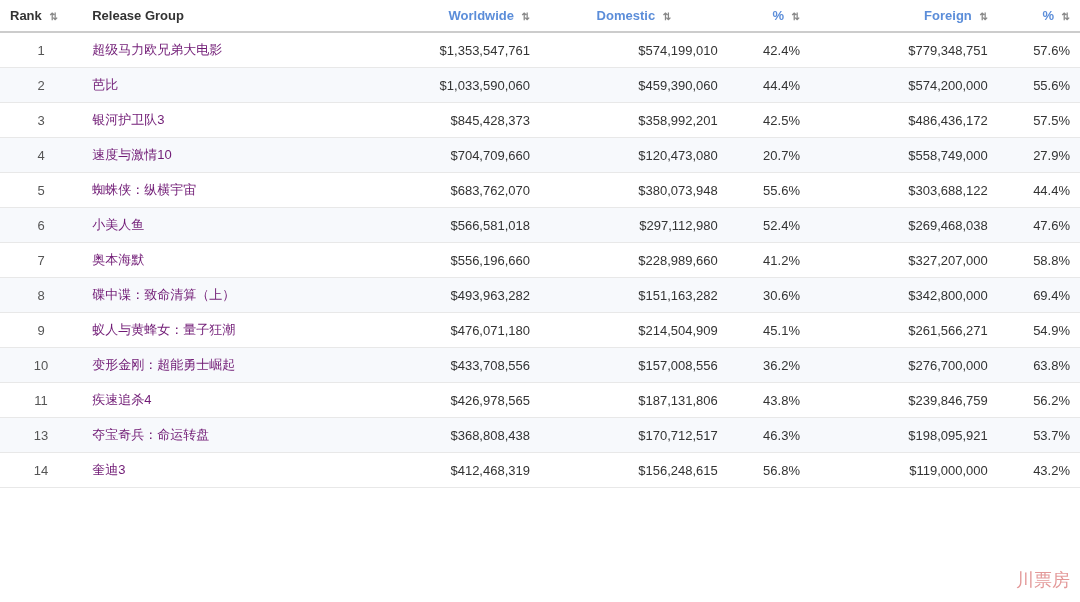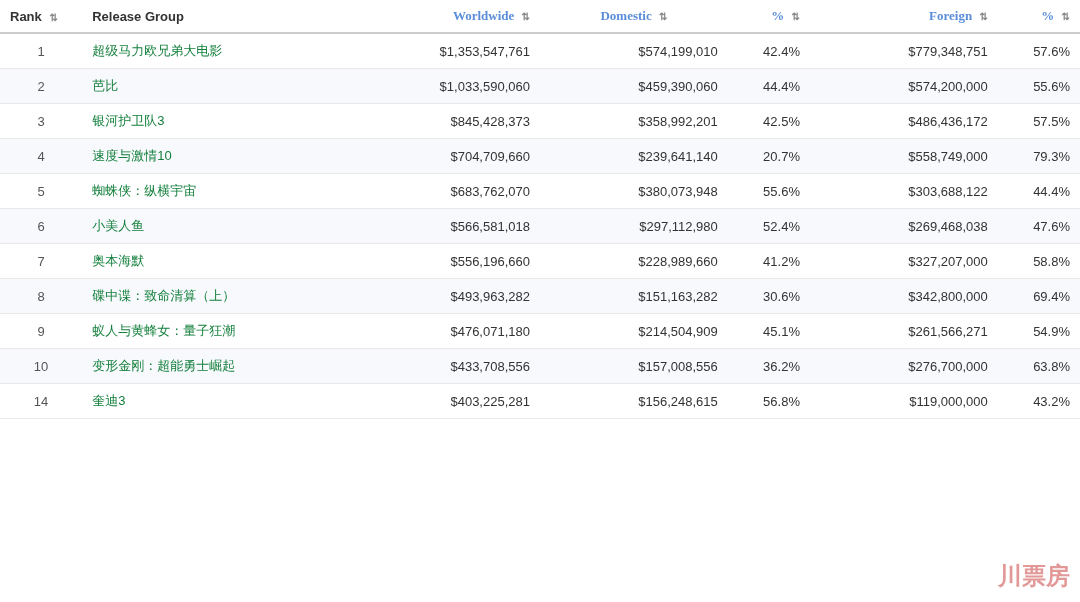--- a/index.html
+++ b/index.html
@@ -24,21 +24,20 @@
       font-weight: bold;
       font-size: 13px;
       color: #333;
       white-space: nowrap;
       border-bottom: 2px solid #ccc;
       margin-left: 48px;
     }
     thead th.numeric {
       text-align: right;
       color: #5b8dd9;
-      font-family: Liberation Serif, serif;
     }
     thead th.rank-col {
       color: #333;
     }
     tbody tr {
       border-bottom: 1px solid #e8e8e8;
     }
     tbody tr:nth-child(even) {
       background: #f7f9fc;
     }
@@ -49,39 +48,39 @@
       padding: 8px 10px;
       color: #333;
       font-size: 13px;
     }
     tbody td.rank {
       text-align: center;
       color: #555;
       font-weight: normal;
     }
     tbody td.title {
-      color: #15803d;
+      color: #701a75;
       cursor: pointer;
     }
     tbody td.numeric {
       text-align: right;
       color: #333;
     }
     .sort-arrow {
       display: inline-block;
       margin-left: 4px;
       font-size: 10px;
       color: #888;
     }
     .watermark {
       position: fixed;
       bottom: 10px;
       right: 10px;
-      font-size: 24px;
-      font-weight: bold;
+      font-size: 18px;
+      font-weight: normal;
       color: rgba(200, 50, 50, 0.5);
       pointer-events: none;
     }
   </style>
 </head>
 <body>
 
 <table>
   <thead>
     <tr>
@@ -139,24 +138,24 @@
     <td class="numeric">$845,428,373</td>
     <td class="numeric">$358,992,201</td>
     <td class="numeric">42.5%</td>
     <td class="numeric">$486,436,172</td>
     <td class="numeric">57.5%</td>
   </tr>
       <tr>
     <td class="rank">4</td>
     <td class="title">速度与激情10</td>
     <td class="numeric">$704,709,660</td>
-    <td class="numeric">$239,641,140</td>
+    <td class="numeric">$120,473,080</td>
     <td class="numeric">20.7%</td>
     <td class="numeric">$558,749,000</td>
-    <td class="numeric">79.3%</td>
+    <td class="numeric">27.9%</td>
   </tr>
       <tr>
     <td class="rank">5</td>
     <td class="title">蜘蛛侠：纵横宇宙</td>
     <td class="numeric">$683,762,070</td>
     <td class="numeric">$380,073,948</td>
     <td class="numeric">55.6%</td>
     <td class="numeric">$303,688,122</td>
     <td class="numeric">44.4%</td>
   </tr>
@@ -199,23 +198,41 @@
       <tr>
     <td class="rank">10</td>
     <td class="title">变形金刚：超能勇士崛起</td>
     <td class="numeric">$433,708,556</td>
     <td class="numeric">$157,008,556</td>
     <td class="numeric">36.2%</td>
     <td class="numeric">$276,700,000</td>
     <td class="numeric">63.8%</td>
   </tr>
       <tr>
+    <td class="rank">11</td>
+    <td class="title">疾速追杀4</td>
+    <td class="numeric">$426,978,565</td>
+    <td class="numeric">$187,131,806</td>
+    <td class="numeric">43.8%</td>
+    <td class="numeric">$239,846,759</td>
+    <td class="numeric">56.2%</td>
+  </tr>
+      <tr>
+    <td class="rank">13</td>
+    <td class="title">夺宝奇兵：命运转盘</td>
+    <td class="numeric">$368,808,438</td>
+    <td class="numeric">$170,712,517</td>
+    <td class="numeric">46.3%</td>
+    <td class="numeric">$198,095,921</td>
+    <td class="numeric">53.7%</td>
+  </tr>
+      <tr>
     <td class="rank">14</td>
     <td class="title">奎迪3</td>
-    <td class="numeric">$403,225,281</td>
+    <td class="numeric">$412,468,319</td>
     <td class="numeric">$156,248,615</td>
     <td class="numeric">56.8%</td>
     <td class="numeric">$119,000,000</td>
     <td class="numeric">43.2%</td>
   </tr>
     </tbody>
 </table>
 
 <div class="watermark">川票房</div>
 

